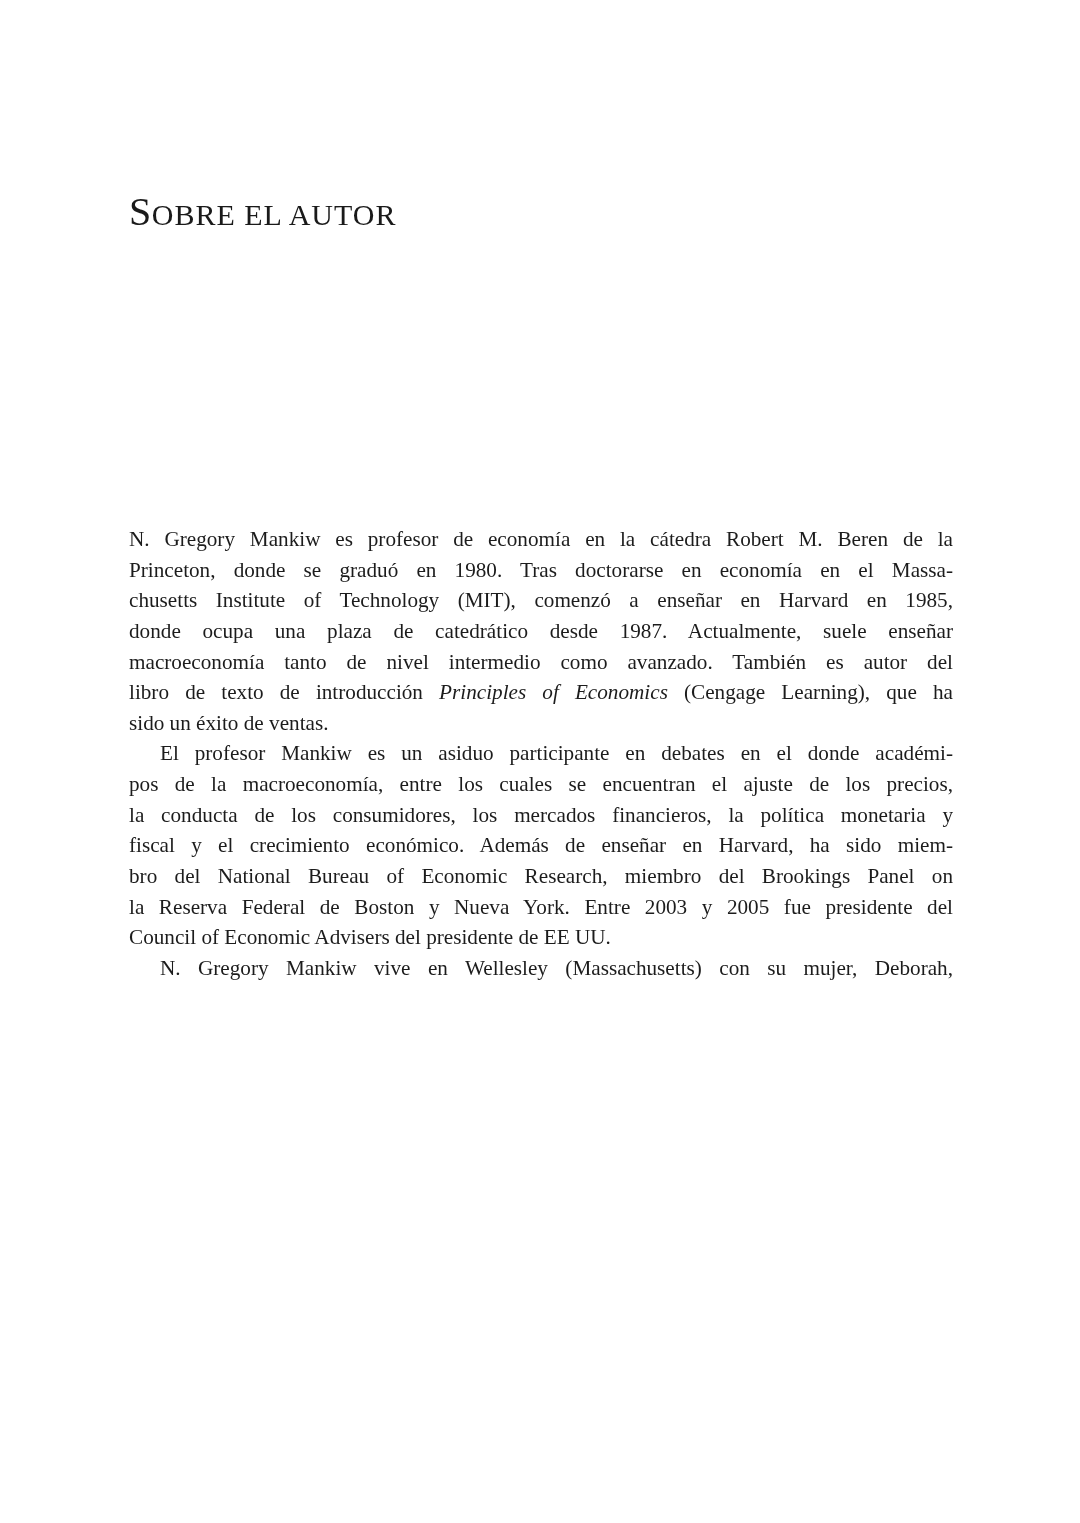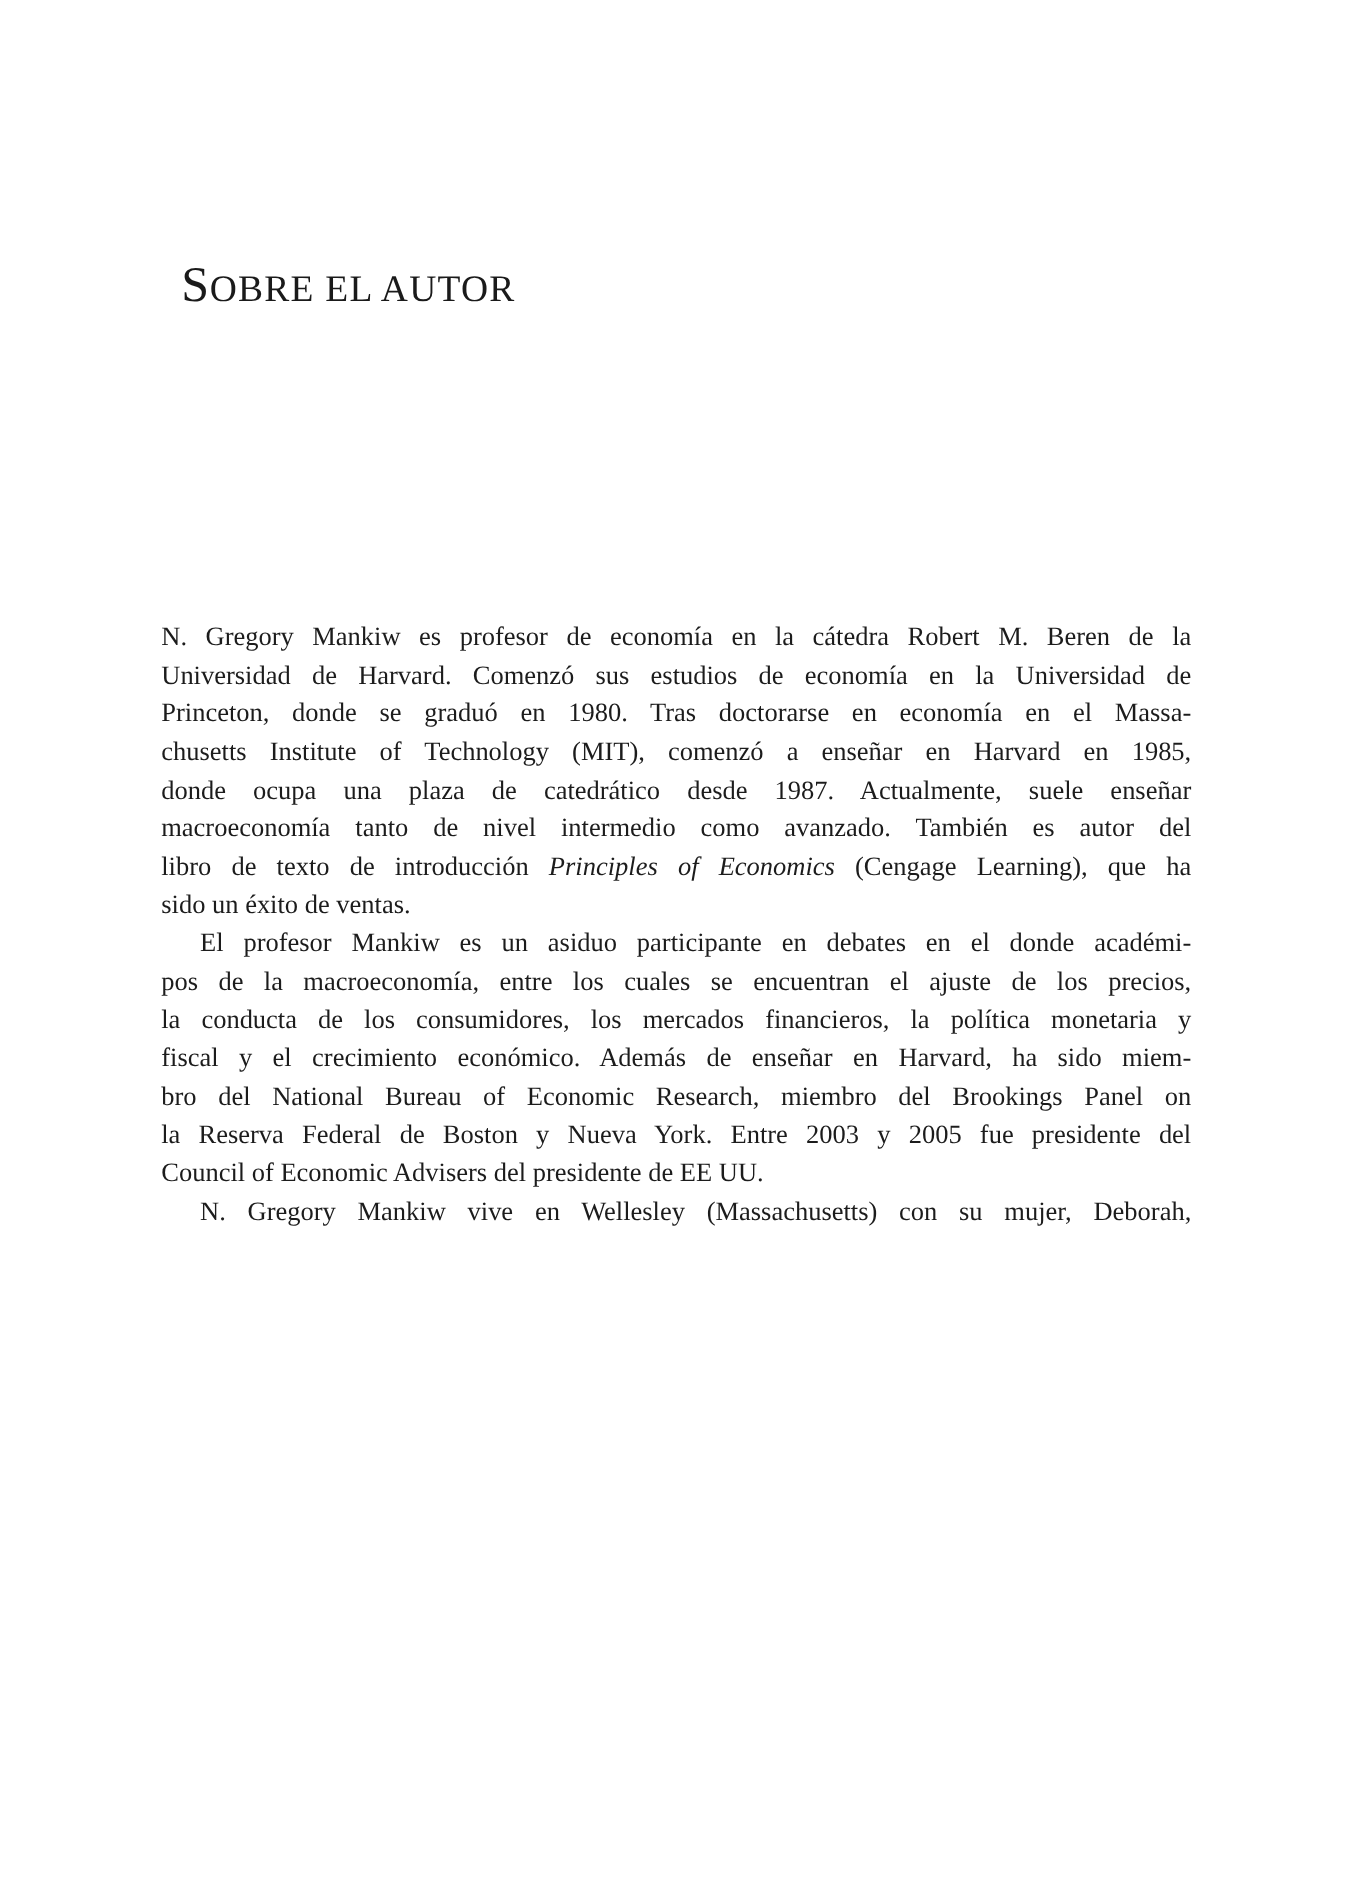--- a/index.html
+++ b/index.html
@@ -18,34 +18,34 @@
     .page {
       position: absolute;
       left: 0; top: 0;
       width: 1080px;
       height: 1523px;
     }
     .title {
       position: absolute;
       left: 129px;
       top: 190px;
-      margin: 16px;
+      margin: 0;
       font-weight: normal;
       font-size: 40px;
       line-height: 44px;
       letter-spacing: 0.5px;
       color: #1a1a1a;
       white-space: nowrap;
     }
     .title .cap { font-size: 40px; }
     .title .sc  { font-size: 30px; text-transform: uppercase; letter-spacing: 1px; }
     .body {
       position: absolute;
       left: 129px;
-      top: 494px;
+      top: 524px;
       width: 824px;
       font-size: 21.2px;
       line-height: 30.65px;
     }
     .line {
       display: block;
       height: 30.65px;
       white-space: nowrap;
       text-align: justify;
       text-align-last: justify;
@@ -61,21 +61,20 @@
 </head>
 <body>
 
 <div class="page">
   <h1 class="title"><span class="cap">S</span><span class="sc">obre el autor</span></h1>
 
   <div class="body">
 
     <div>
       <span class="line">N. Gregory Mankiw es profesor de economía en la cátedra Robert M. Beren de la</span>
-      <span class="line">Universidad de Harvard. Comenzó sus estudios de economía en la Universidad de</span>
       <span class="line">Princeton, donde se graduó en 1980. Tras doctorarse en economía en el Massa-</span>
       <span class="line">chusetts Institute of Technology (MIT), comenzó a enseñar en Harvard en 1985,</span>
       <span class="line">donde ocupa una plaza de catedrático desde 1987. Actualmente, suele enseñar</span>
       <span class="line">macroeconomía tanto de nivel intermedio como avanzado. También es autor del</span>
       <span class="line"><span>libro de texto de introducción </span><em>Principles of Economics</em><span> (Cengage Learning), que ha</span></span>
       <span class="line last">sido un éxito de ventas.</span>
     </div>
 
     <div>
       <span class="line indent">El profesor Mankiw es un asiduo participante en debates en el donde académi-</span>

